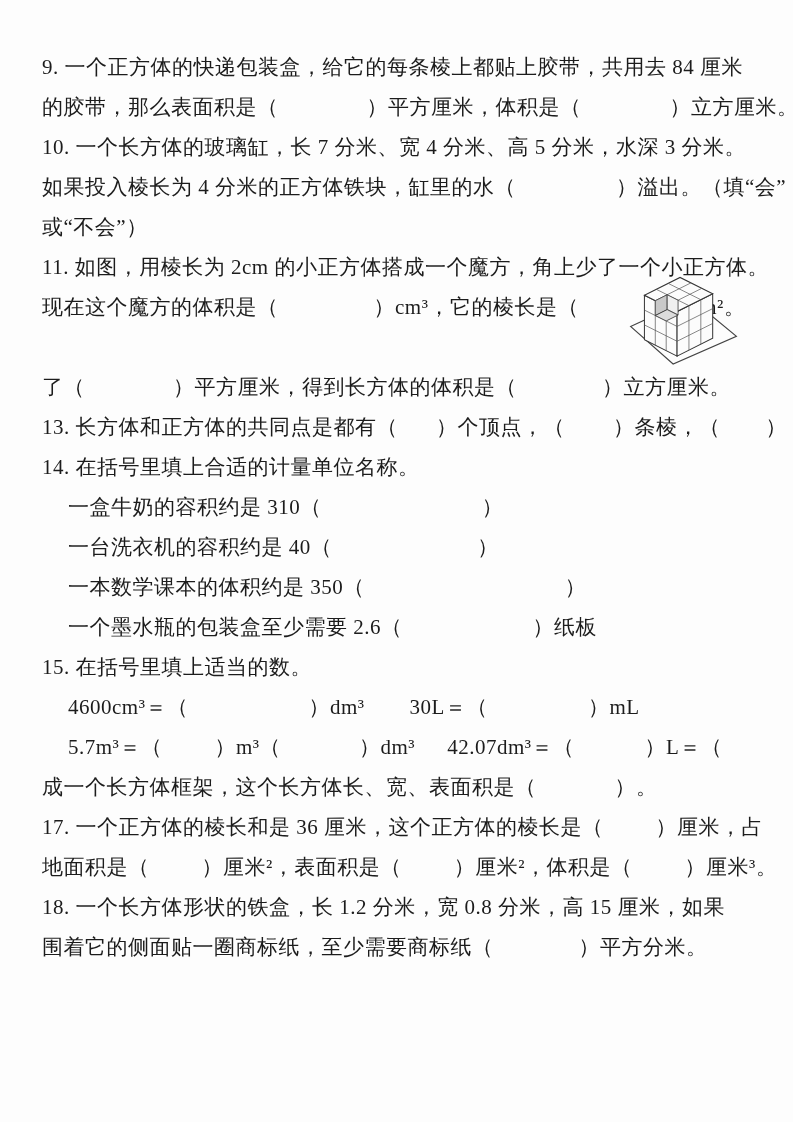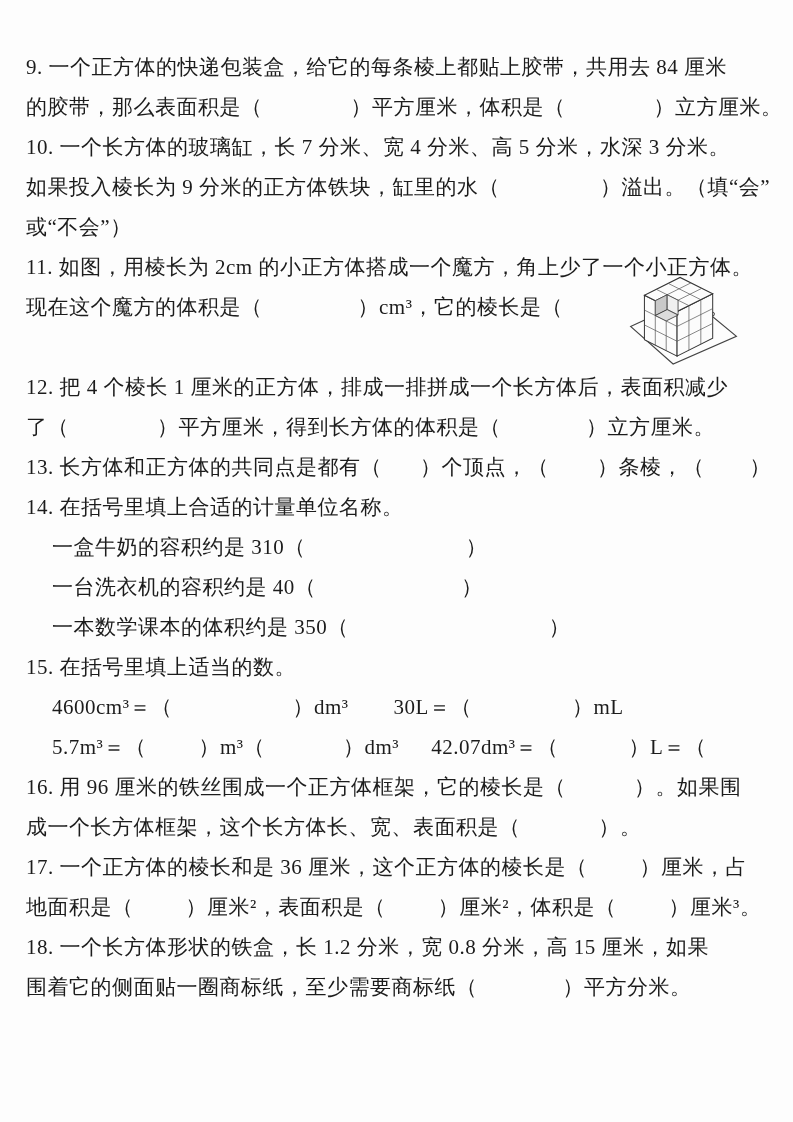--- a/index.html
+++ b/index.html
@@ -8,21 +8,21 @@
     width:793px;height:1122px;
     margin:0 auto;
     background:#fdfdfd;
     color:#1c1c1c;
     font-family:"Liberation Serif","DejaVu Serif",serif;
     font-size:21px;
     overflow:hidden;
   }
   #content{
     position:absolute;
-    left:26px;top:47px;right:30px;
+    left:42px;top:47px;right:30px;
   }
   .line{
     min-height:40px;
     line-height:40px;
     white-space:pre;
     letter-spacing:0.5px;
   }
   .run{display:inline;}
   .gap{display:inline-block;height:1px;}
   #cube{
@@ -33,36 +33,35 @@
   #cube polygon,#cube line,#cube path{vector-effect:non-scaling-stroke;}
 </style>
 </head>
 <body>
 
 <div class="page">
   <div id="content">
       <div class="line"><span class="run">9. 一个正方体的快递包装盒，给它的每条棱上都贴上胶带，共用去 84 厘米</span></div>
       <div class="line"><span class="run">的胶带，那么表面积是（</span><span class="gap" style="width: 88px;"></span><span class="run">）平方厘米，体积是（</span><span class="gap" style="width: 88px;"></span><span class="run">）立方厘米。</span></div>
       <div class="line"><span class="run">10. 一个长方体的玻璃缸，长 7 分米、宽 4 分米、高 5 分米，水深 3 分米。</span></div>
-      <div class="line"><span class="run">如果投入棱长为 9 分米的正方体铁块，缸里的水（</span><span class="gap" style="width: 100px;"></span><span class="run">）溢出。（填“会”</span></div>
+      <div class="line"><span class="run">如果投入棱长为 4 分米的正方体铁块，缸里的水（</span><span class="gap" style="width: 100px;"></span><span class="run">）溢出。（填“会”</span></div>
       <div class="line"><span class="run">或“不会”）</span></div>
       <div class="line"><span class="run">11. 如图，用棱长为 2cm 的小正方体搭成一个魔方，角上少了一个小正方体。</span></div>
       <div class="line"><span class="run">现在这个魔方的体积是（</span><span class="gap" style="width: 95px;"></span><span class="run">）cm³，它的棱长是（</span><span class="gap" style="width: 90px;"></span><span class="run">）cm²。</span></div>
       <div class="line"></div>
-      <div class="line"><span class="run">12. 把 4 个棱长 1 厘米的正方体，排成一排拼成一个长方体后，表面积减少</span></div>
       <div class="line"><span class="run">了（</span><span class="gap" style="width: 88px;"></span><span class="run">）平方厘米，得到长方体的体积是（</span><span class="gap" style="width: 85px;"></span><span class="run">）立方厘米。</span></div>
       <div class="line"><span class="run">13. 长方体和正方体的共同点是都有（</span><span class="gap" style="width: 38px;"></span><span class="run">）个顶点，（</span><span class="gap" style="width: 48px;"></span><span class="run">）条棱，（</span><span class="gap" style="width: 45px;"></span><span class="run">）</span></div>
       <div class="line"><span class="run">14. 在括号里填上合适的计量单位名称。</span></div>
       <div class="line"><span class="gap" style="width: 26px;"></span><span class="run">一盒牛奶的容积约是 310（</span><span class="gap" style="width: 160px;"></span><span class="run">）</span></div>
       <div class="line"><span class="gap" style="width: 26px;"></span><span class="run">一台洗衣机的容积约是 40（</span><span class="gap" style="width: 145px;"></span><span class="run">）</span></div>
       <div class="line"><span class="gap" style="width: 26px;"></span><span class="run">一本数学课本的体积约是 350（</span><span class="gap" style="width: 200px;"></span><span class="run">）</span></div>
+      <div class="line"><span class="gap" style="width: 26px;"></span><span class="run">一个墨水瓶的包装盒至少需要 2.6（</span><span class="gap" style="width: 130px;"></span><span class="run">）纸板</span></div>
       <div class="line"><span class="run">15. 在括号里填上适当的数。</span></div>
       <div class="line"><span class="gap" style="width: 26px;"></span><span class="run">4600cm³＝（</span><span class="gap" style="width: 120px;"></span><span class="run">）dm³</span><span class="gap" style="width: 45px;"></span><span class="run">30L＝（</span><span class="gap" style="width: 100px;"></span><span class="run">）mL</span></div>
       <div class="line"><span class="gap" style="width: 26px;"></span><span class="run">5.7m³＝（</span><span class="gap" style="width: 52px;"></span><span class="run">）m³（</span><span class="gap" style="width: 78px;"></span><span class="run">）dm³</span><span class="gap" style="width: 32px;"></span><span class="run">42.07dm³＝（</span><span class="gap" style="width: 70px;"></span><span class="run">）L＝（</span><span class="gap" style="width: 78px;"></span></div>
-      <div class="line"><span class="run">16. 用 96 厘米的铁丝围成一个正方体框架，它的棱长是（</span><span class="gap" style="width: 68px;"></span><span class="run">）。如果围</span></div>
       <div class="line"><span class="run">成一个长方体框架，这个长方体长、宽、表面积是（</span><span class="gap" style="width: 78px;"></span><span class="run">）。</span></div>
       <div class="line"><span class="run">17. 一个正方体的棱长和是 36 厘米，这个正方体的棱长是（</span><span class="gap" style="width: 52px;"></span><span class="run">）厘米，占</span></div>
       <div class="line"><span class="run">地面积是（</span><span class="gap" style="width: 52px;"></span><span class="run">）厘米²，表面积是（</span><span class="gap" style="width: 52px;"></span><span class="run">）厘米²，体积是（</span><span class="gap" style="width: 52px;"></span><span class="run">）厘米³。</span></div>
       <div class="line"><span class="run">18. 一个长方体形状的铁盒，长 1.2 分米，宽 0.8 分米，高 15 厘米，如果</span></div>
       <div class="line"><span class="run">围着它的侧面贴一圈商标纸，至少需要商标纸（</span><span class="gap" style="width: 85px;"></span><span class="run">）平方分米。</span></div>
     </div>
 
   <svg id="cube" viewBox="0 0 110 95" xmlns="http://www.w3.org/2000/svg">
 
     <polygon points="1,56 62,28 108,66 44,94" fill="#fdfdfd" stroke="#444" stroke-width="1.1"></polygon>

